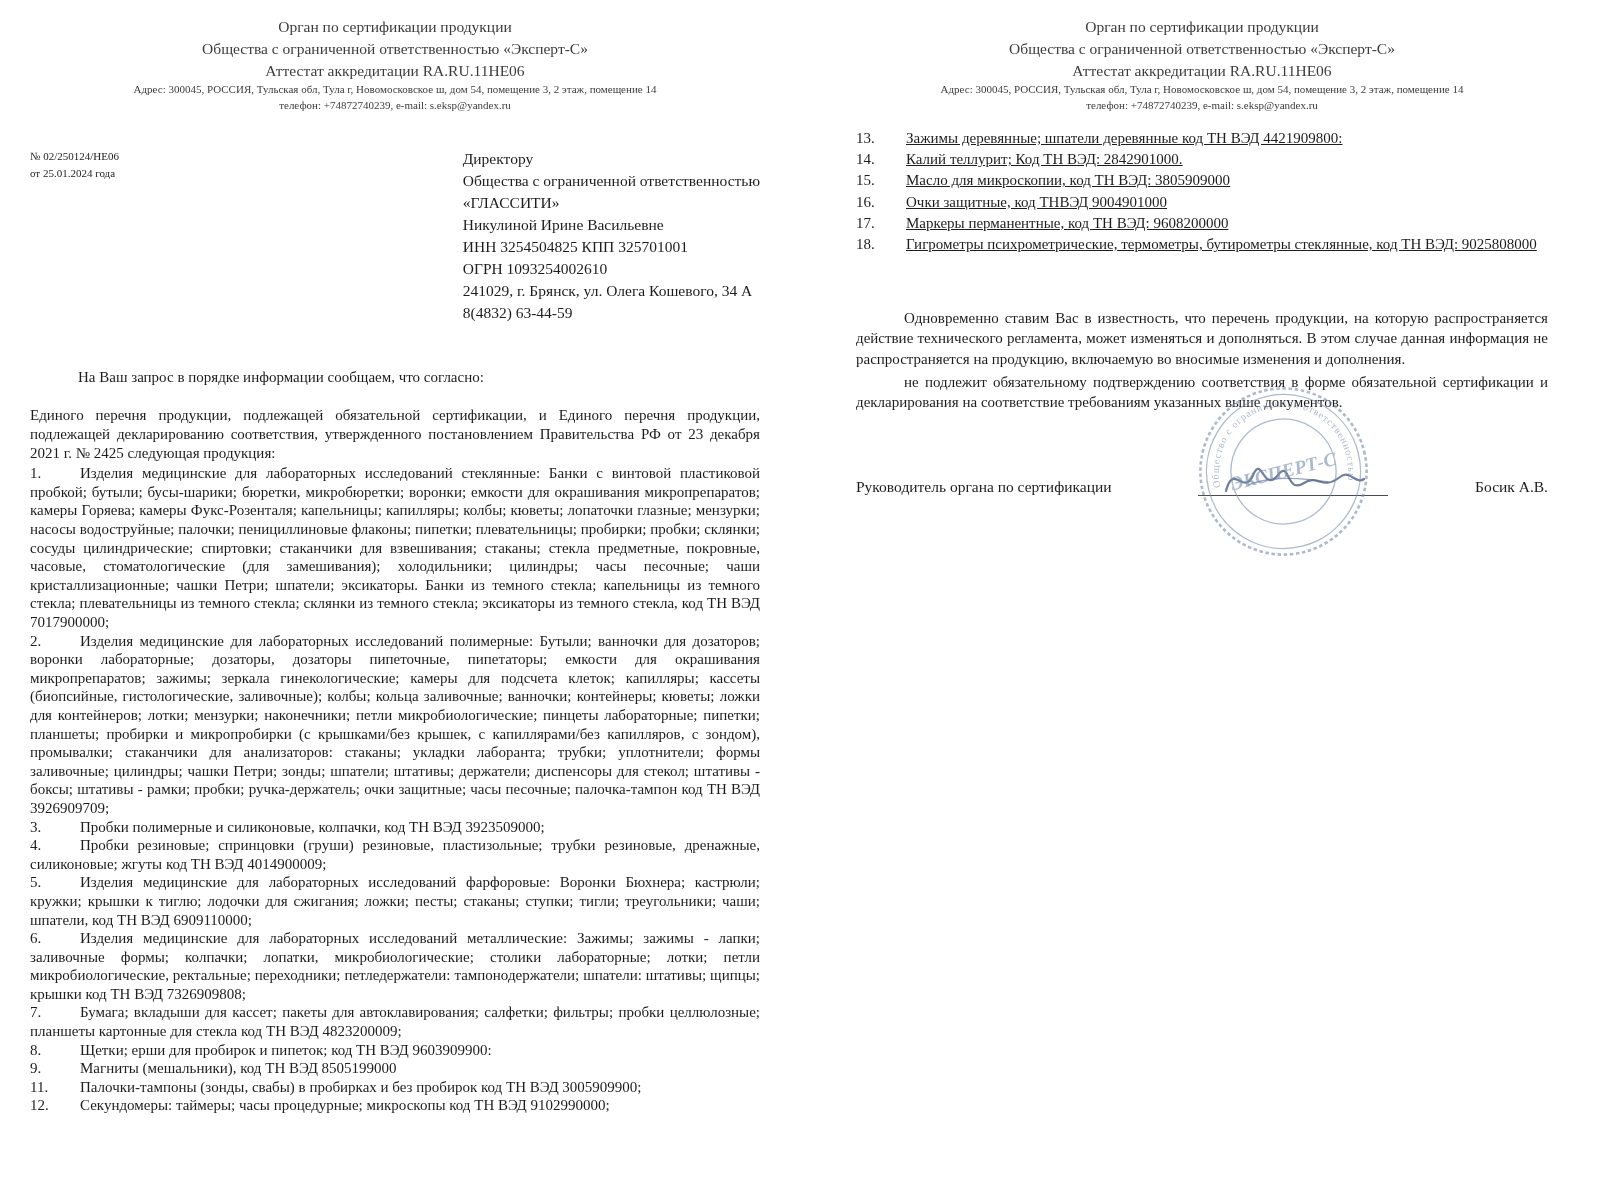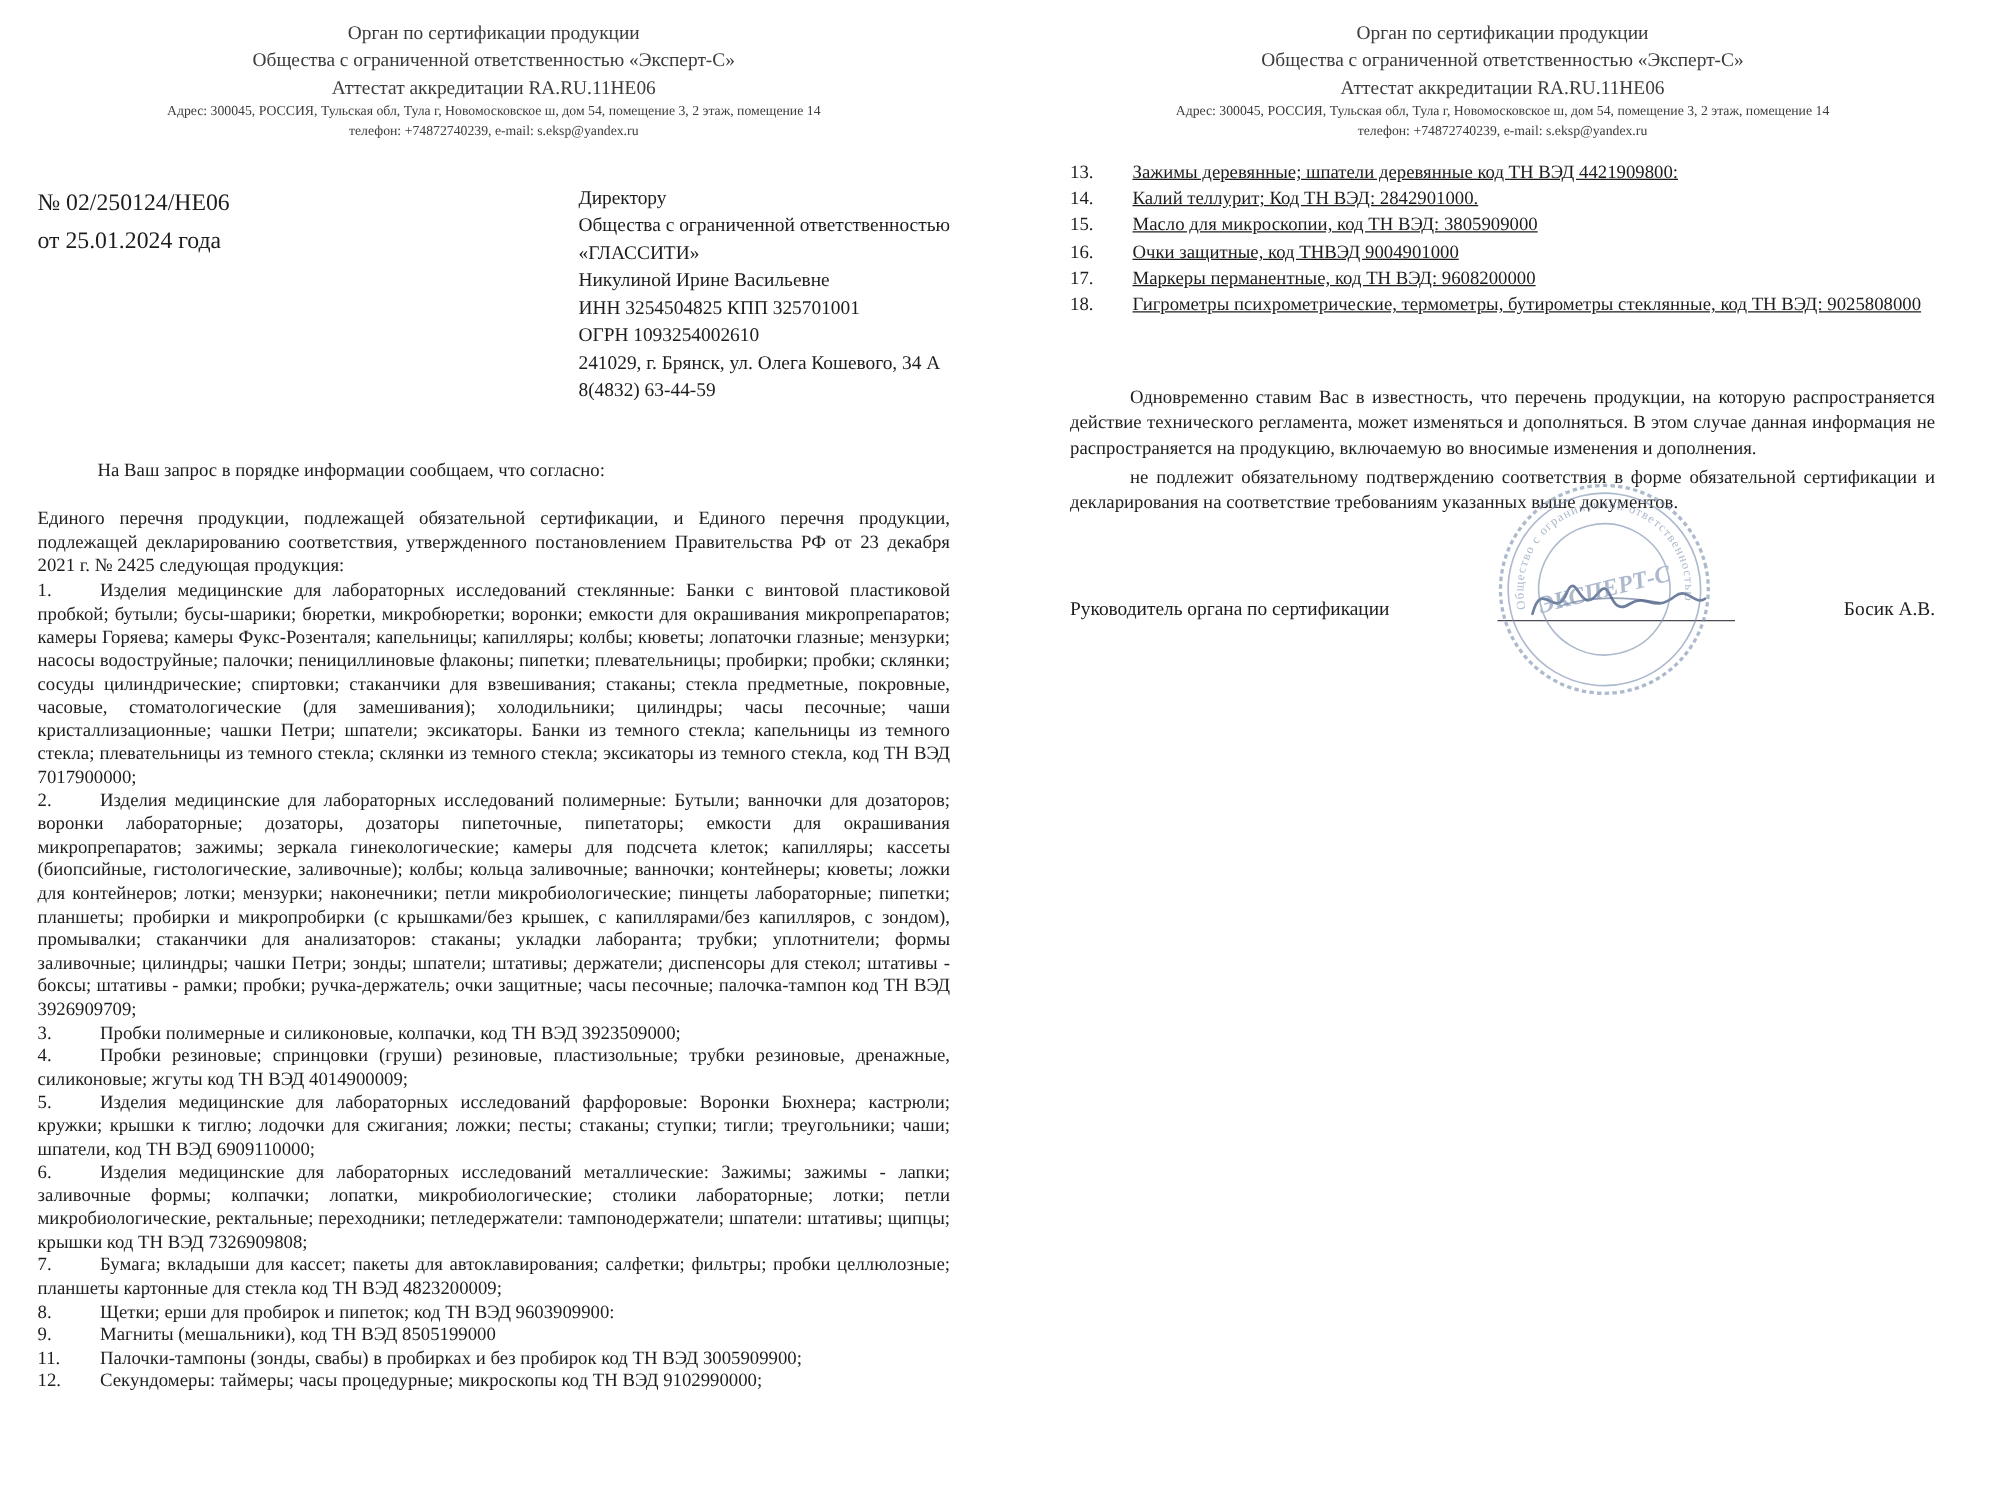--- a/index.html
+++ b/index.html
@@ -10,21 +10,21 @@
   }
   .page { position:absolute; top:16px; }
   #page-left  { left:30px;  width:730px; }
   #page-right { left:856px; width:692px; }
 
   .org-header { text-align:center; color:#3c3c3c; }
   .org-header .hline  { font-size:15.5px; line-height:1.42; }
   .org-header .hsmall { font-size:11px;   line-height:1.45; }
 
   .ref-addr-row { display:flex; justify-content:space-between; margin-top:34px; }
-  .ref-block  { font-size:19px; line-height:1.6; white-space:nowrap; }
+  .ref-block  { font-size:11px; line-height:1.6; white-space:nowrap; }
   .addr-block { font-size:15.5px; line-height:1.42; }
 
   .body-text p { font-size:15px; line-height:1.24; margin:0; text-align:justify; }
   p.intro { text-indent:48px; margin-top:44px; margin-bottom:20px; text-align:left; }
   p.lead  { margin-bottom:2px; }
   p.item .inum { display:inline-block; min-width:50px; }
 
   .list-right { margin-top:14px;text-decoration:underline; }
   .list-right p { text-align:left; line-height:1.42; }
 

